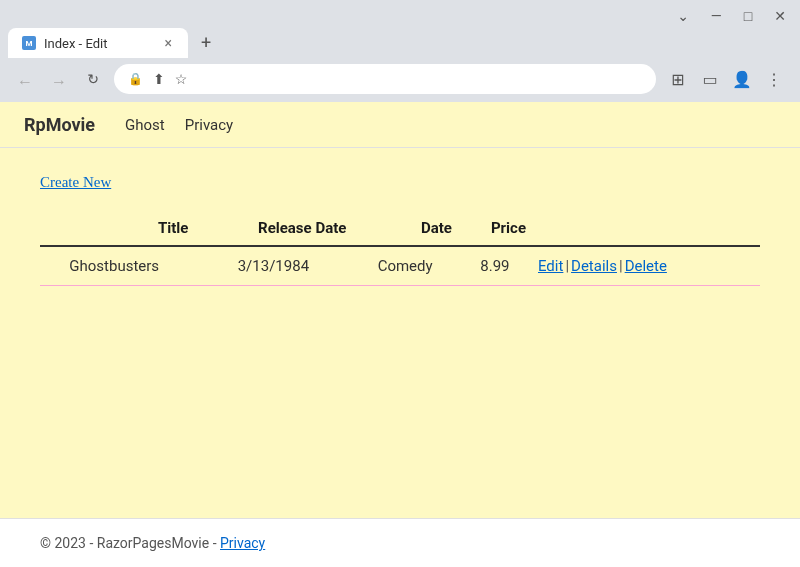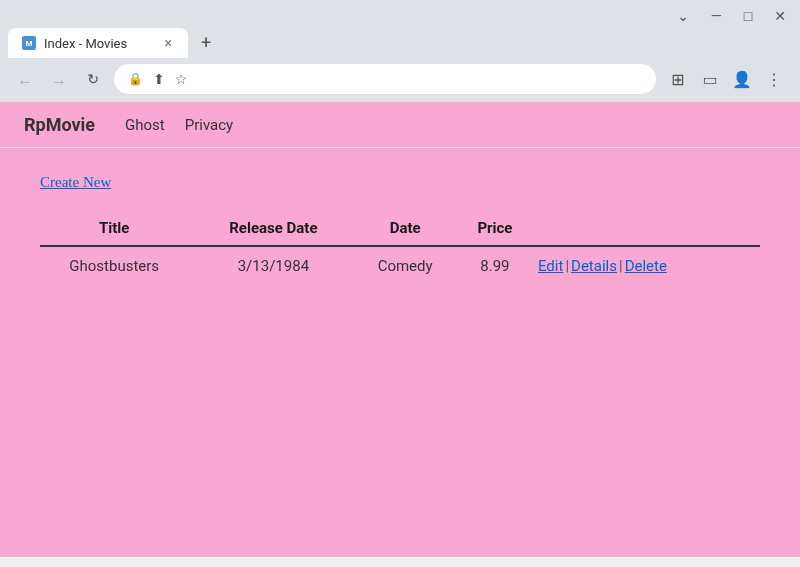--- a/index.html
+++ b/index.html
@@ -195,21 +195,21 @@
       align-items: center;
       justify-content: center;
       color: #555;
       font-size: 16px;
       cursor: pointer;
       border-radius: 50%;
     }
 
     
     .page-content {
-      background: #f9a8d4;
+      background: #fef9c3;
       height: calc(567px - 112px);
       overflow-y: auto;
     }
 
     
     .site-nav {
       padding: 12px 24px;
       display: flex;
       align-items: center;
       gap: 20px;
@@ -256,21 +256,21 @@
     table {
       width: 100%;
       border-collapse: collapse;
     }
 
     thead tr {
       border-bottom: 2px solid #333;
     }
 
     th {
-      text-align: center;
+      text-align: right;
       padding: 8px 12px 8px 0;
       font-weight: bold;
       font-size: 15px;
       color: #1a1a1a;
     }
 
     td {
       padding: 10px 12px 10px 0;
       font-size: 15px;
       color: #333;
@@ -328,21 +328,21 @@
       <span class="title-bar-control">□</span>
       <span class="title-bar-control">✕</span>
     </div>
   </div>
 
   <div class="tab-bar">
     <div class="tab">
       <div class="tab-favicon">
         <span>M</span>
       </div>
-      <span class="tab-title">Index - Movies</span>
+      <span class="tab-title">Index - Edit</span>
       <span class="tab-close">×</span>
     </div>
     <div class="tab-new">+</div>
   </div>
 
   <div class="address-bar-row">
     <div class="nav-btn disabled">←</div>
     <div class="nav-btn disabled">→</div>
     <div class="refresh-btn">↻</div>
 
@@ -397,14 +397,19 @@
               <a class="action-link">Details</a>
               <span class="separator">|</span>
               <a class="action-link">Delete</a>
             </div>
           </td>
         </tr>
       </tbody>
     </table>
   </div>
 
+  <footer class="site-footer">
+    <span>© 2023 - RazorPagesMovie -</span>
+    <span> </span>
+    <a class="footer-privacy-link">Privacy</a>
+  </footer>
 
 </div>
 
 </body></html>

